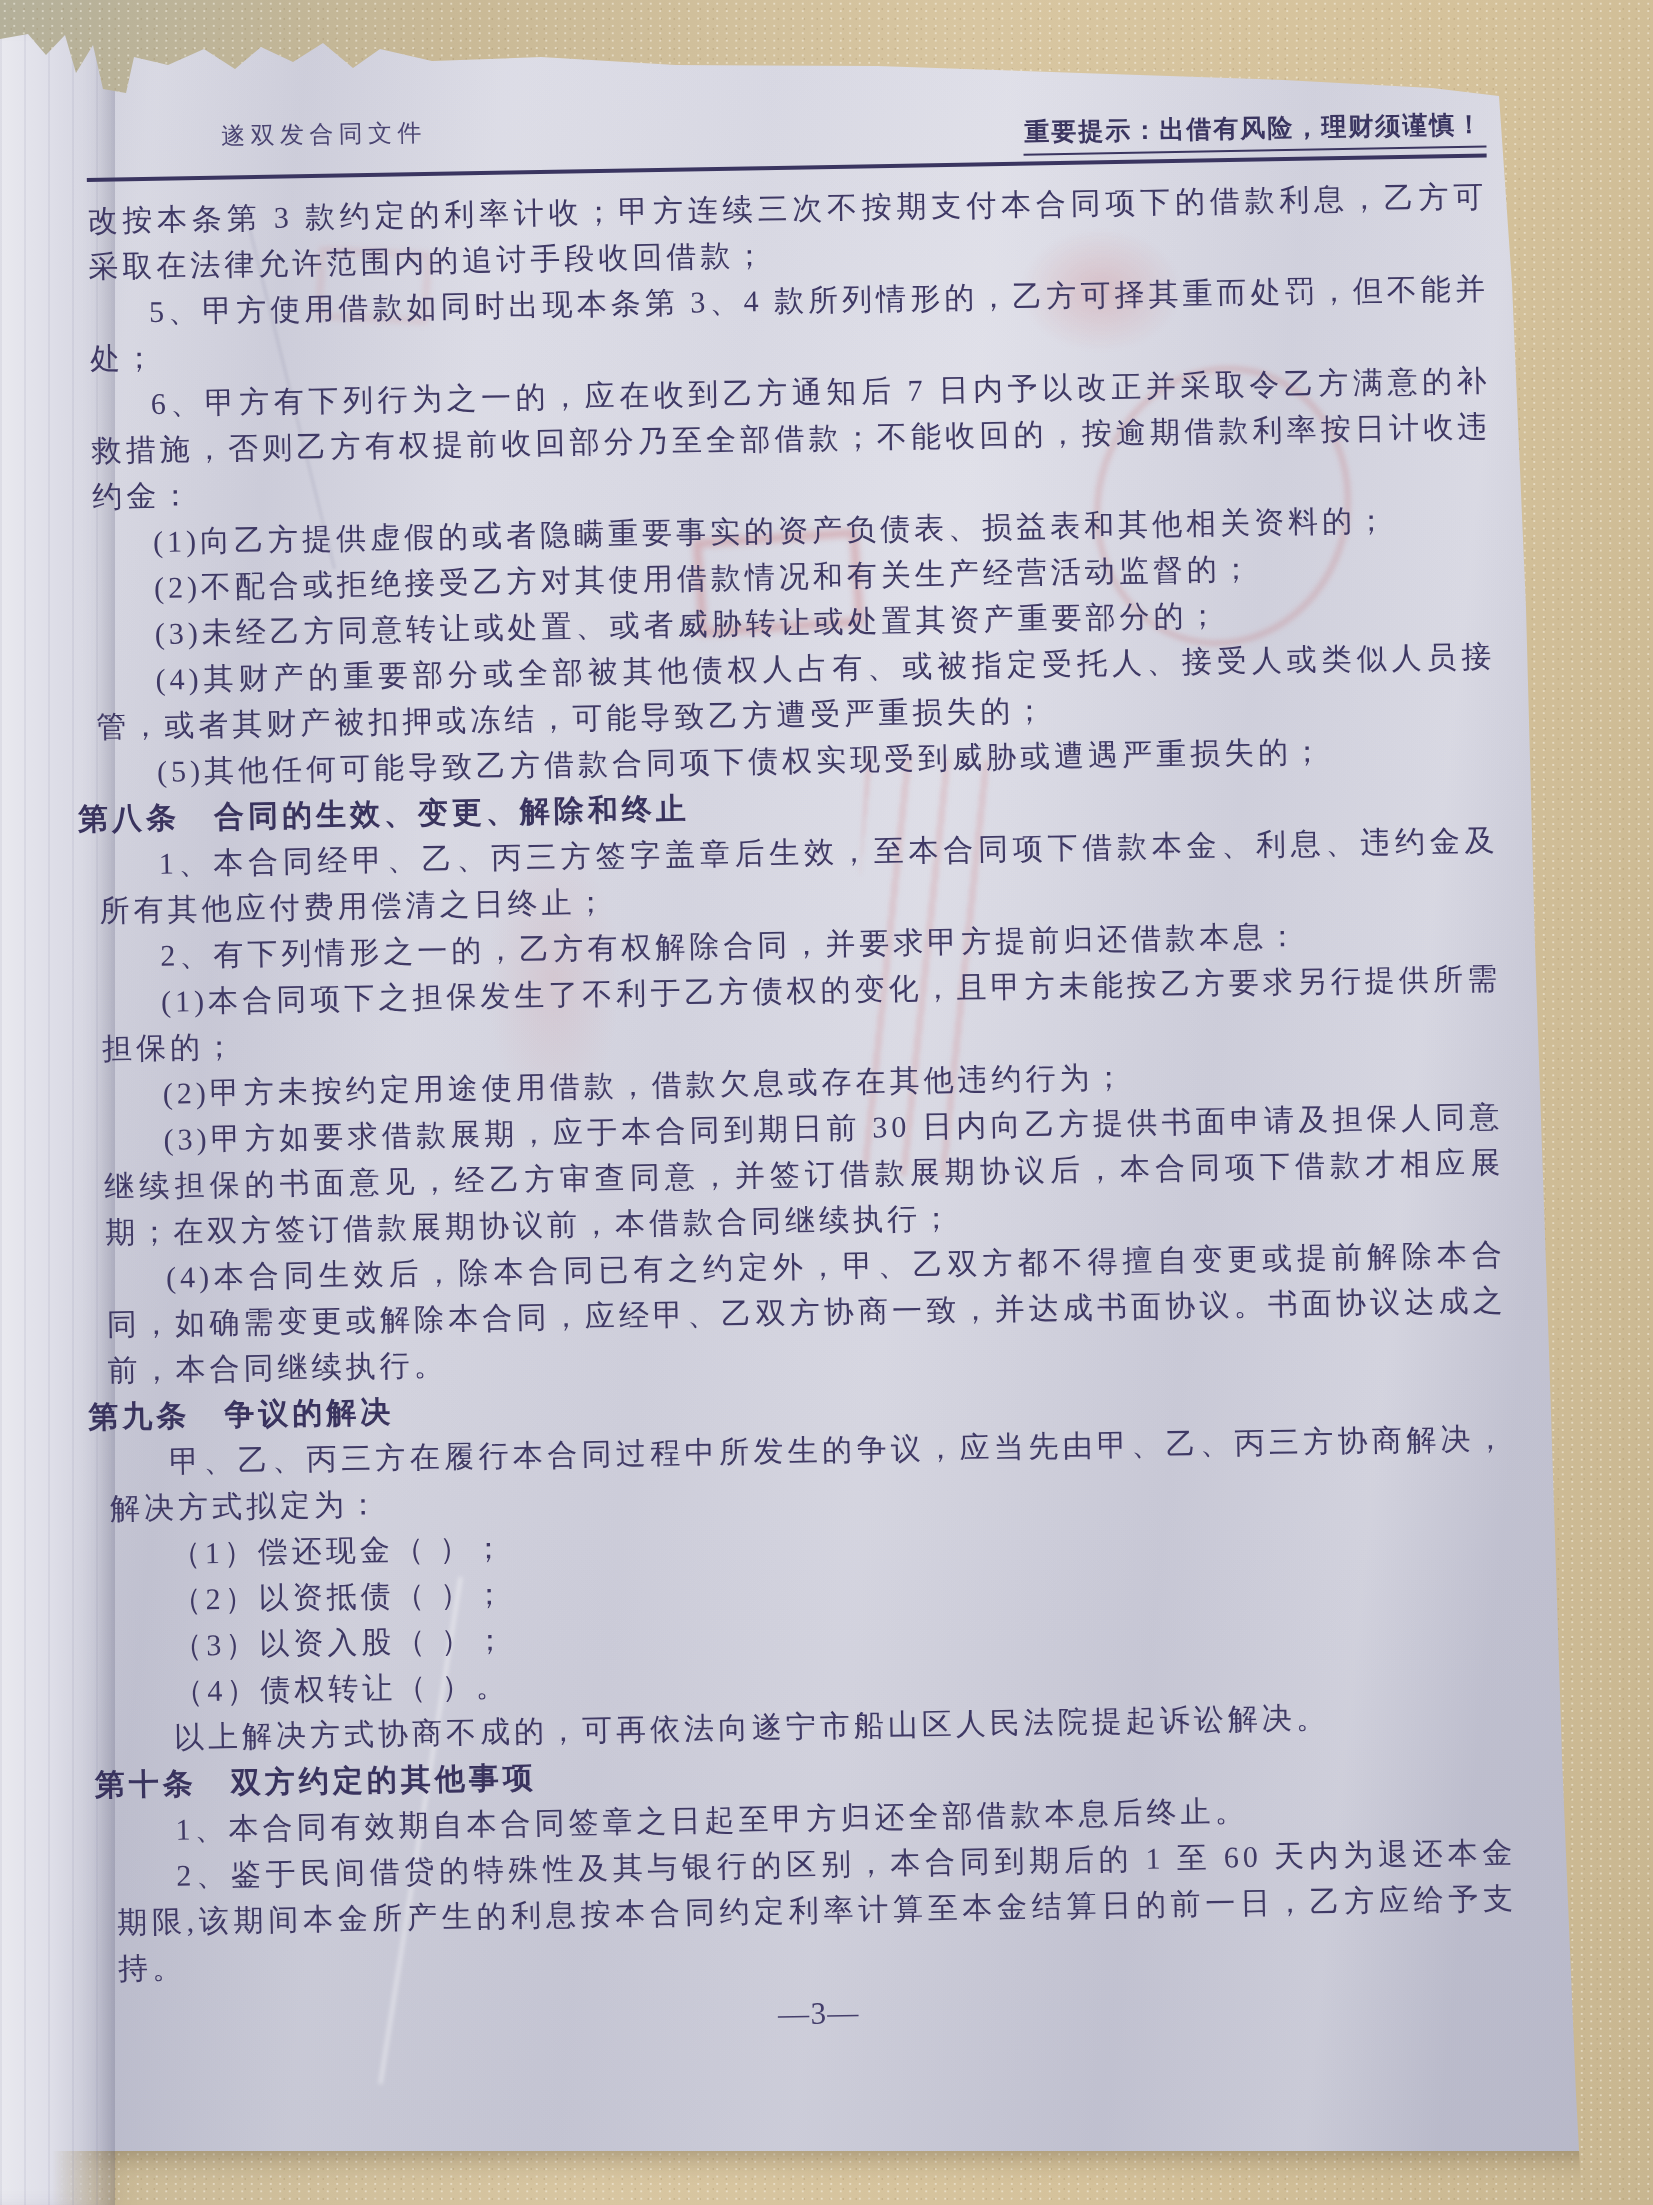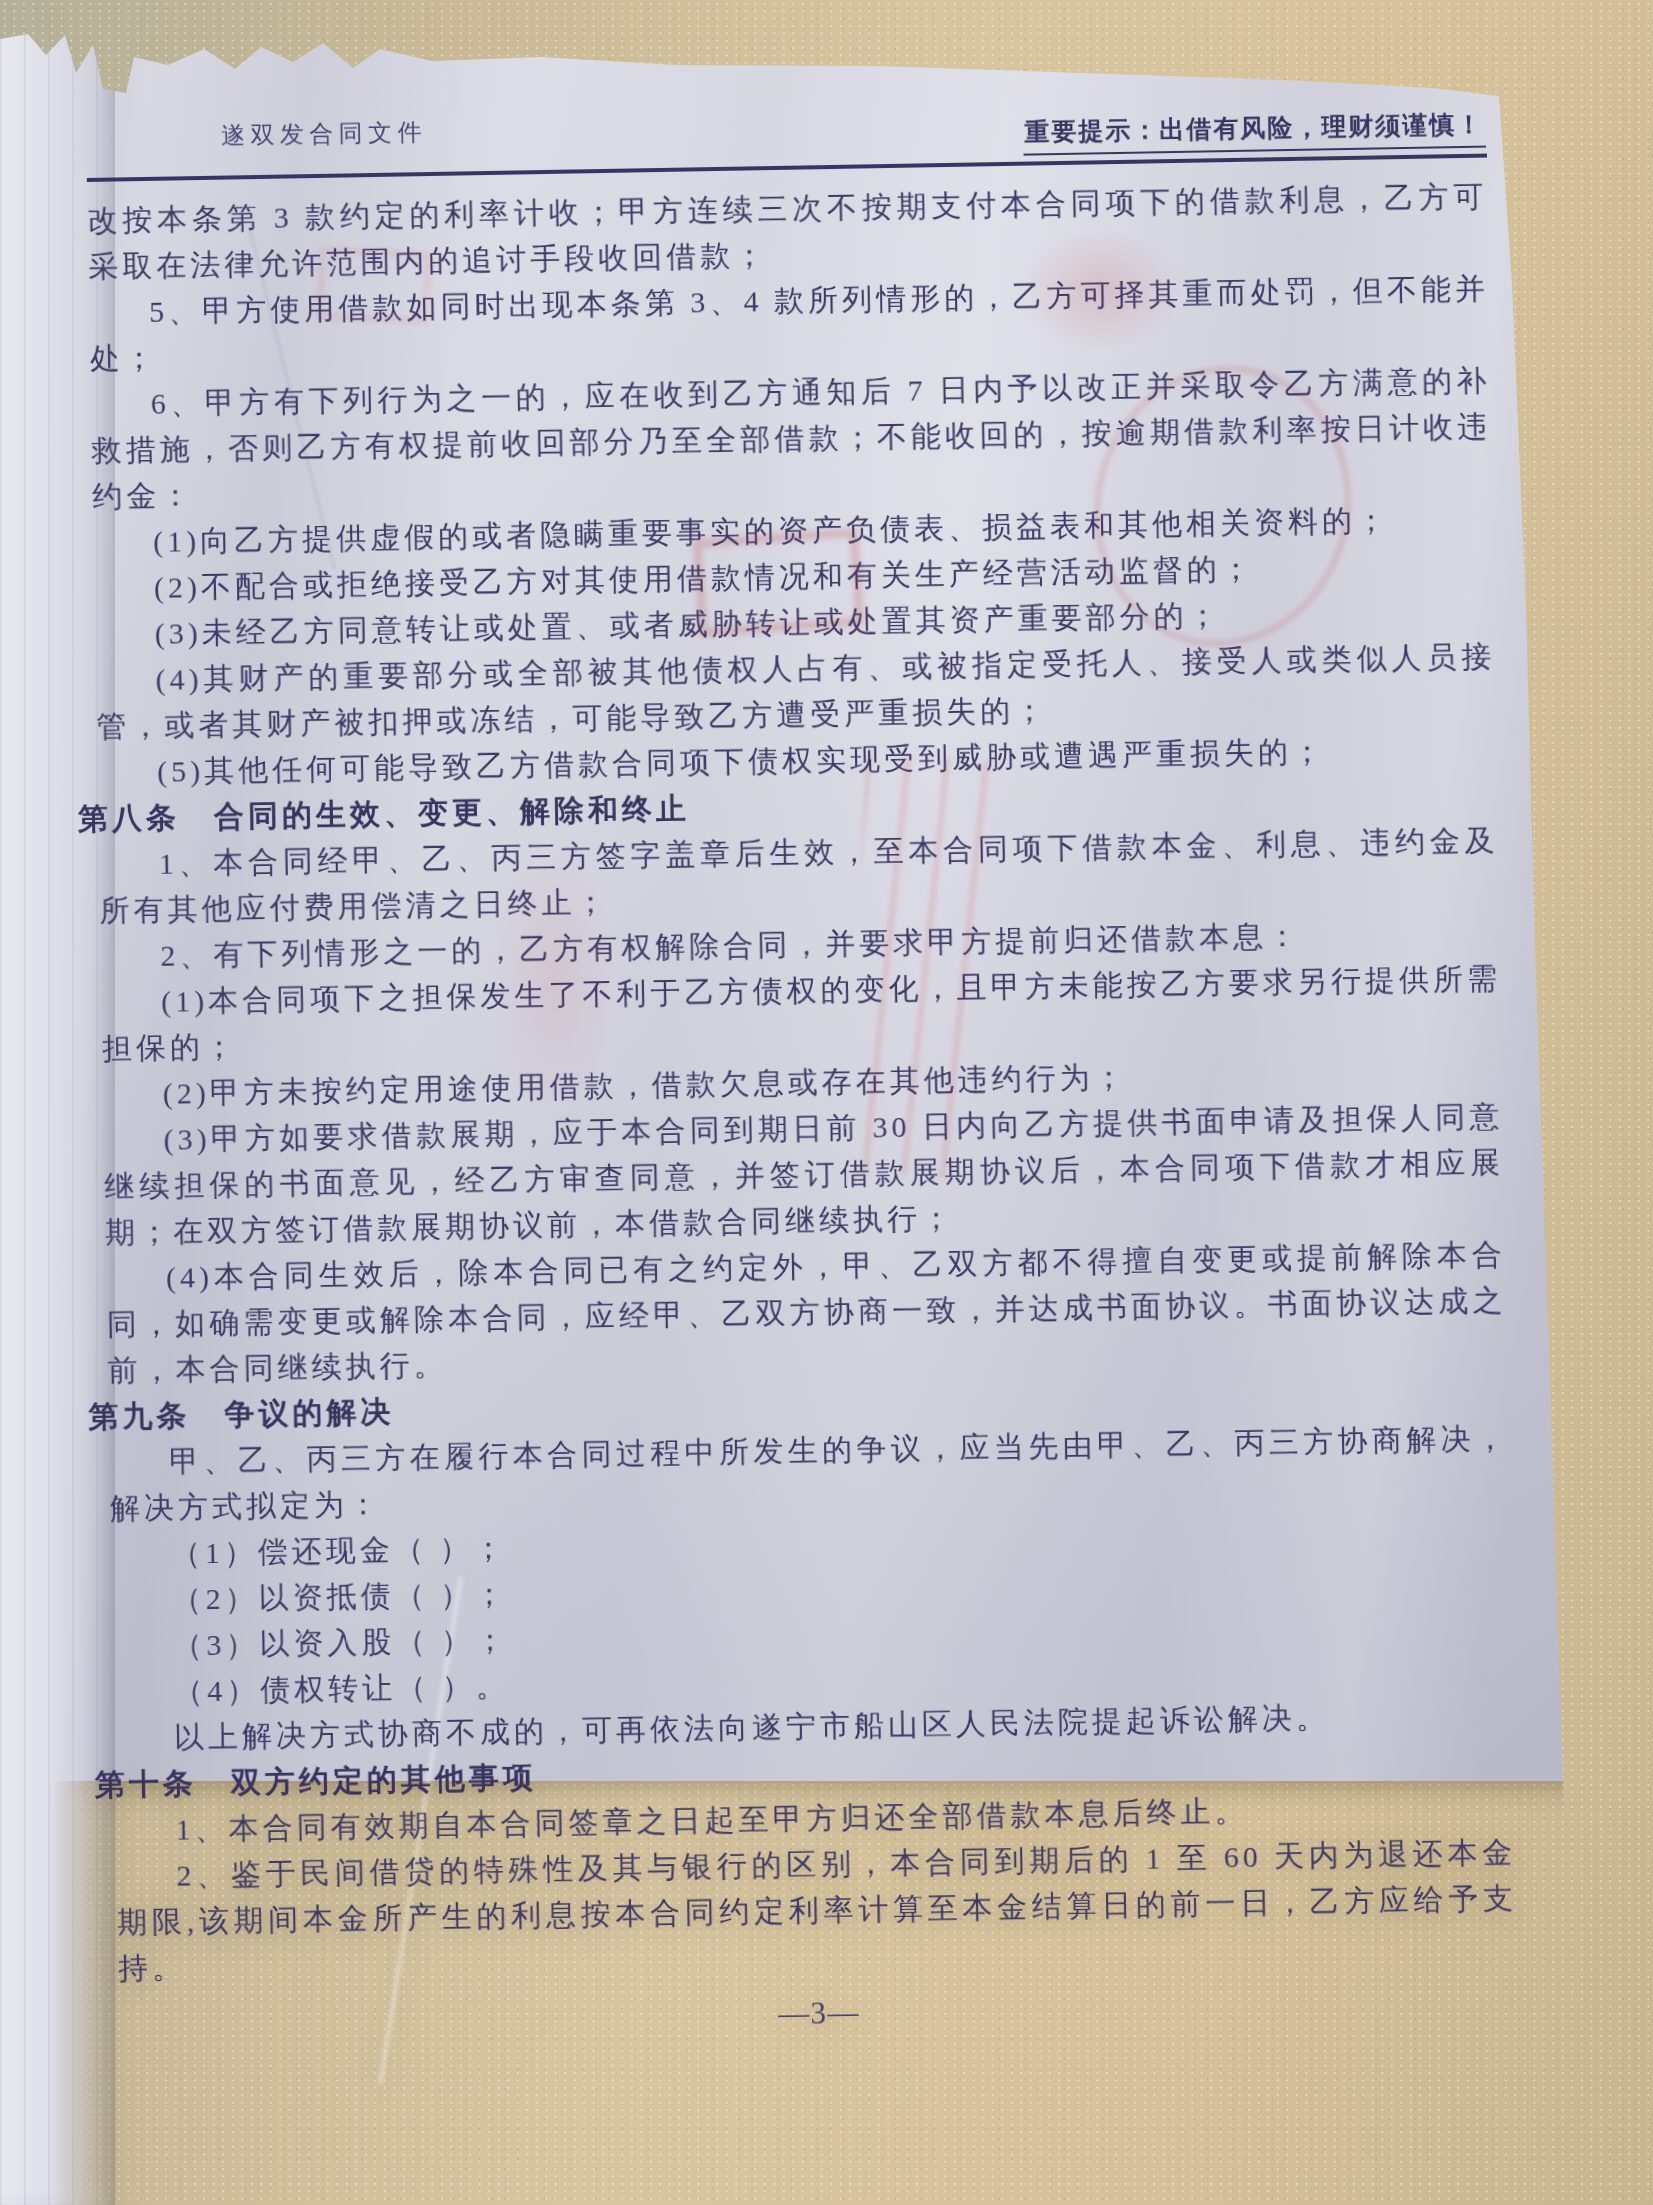--- a/index.html
+++ b/index.html
@@ -8,21 +8,21 @@
     font-family:"Liberation Serif","DejaVu Serif",serif;
     background-color:#cdbb97;
     background-image:
       radial-gradient(rgba(255,253,245,0.45) 0.8px, transparent 1.2px),
       radial-gradient(rgba(148,124,82,0.30) 0.7px, transparent 1.1px),
       linear-gradient(100deg,#b4b09a 0%,#c9b996 22%,#d8c6a1 48%,#d5c29b 72%,#c8b690 100%);
     background-size:9.5px 7.4px,13px 10px,100% 100%;
     background-position:0 0,4.7px 4px,0 0;
   }
   .paper{
-    position:absolute;left:0;top:0;width:1654px;height:1781px;
+    position:absolute;left:0;top:0;width:1654px;height:2151px;
     background:radial-gradient(ellipse at 55% 28%, #e1e1ea 0%, #d7d7e2 55%, #cacbd8 100%);
     clip-path:polygon(
       0px 39px,28px 34px,46px 55px,65px 35px,76px 73px,93px 45px,103px 89px,
       126px 93px,134px 57px,168px 65px,204px 49px,235px 69px,261px 47px,293px 62px,
       323px 43px,353px 68px,380px 49px,432px 61px,541px 57px,676px 65px,878px 66px,
       1081px 73px,1284px 80px,1432px 88px,1499px 96px,
       1512px 284px,1526px 608px,1535px 946px,1549px 1351px,1562px 1757px,1576px 2094px,1582px 2205px,
       0px 2205px);
     filter:drop-shadow(0 5.4px 13.5px rgba(60,50,30,0.35));
   }

